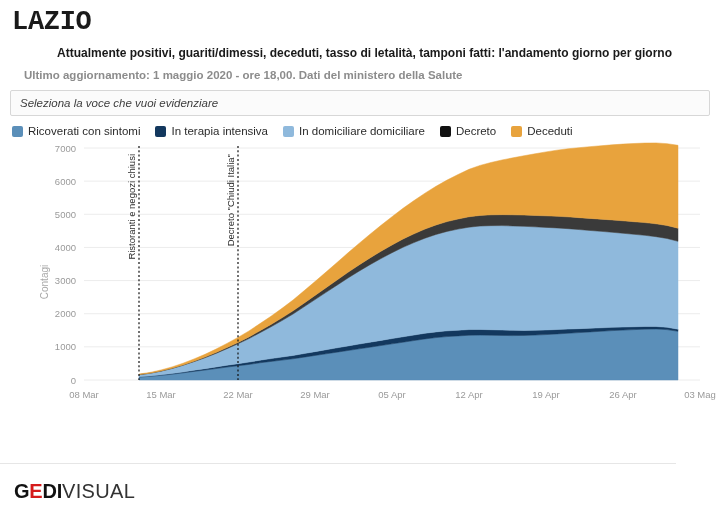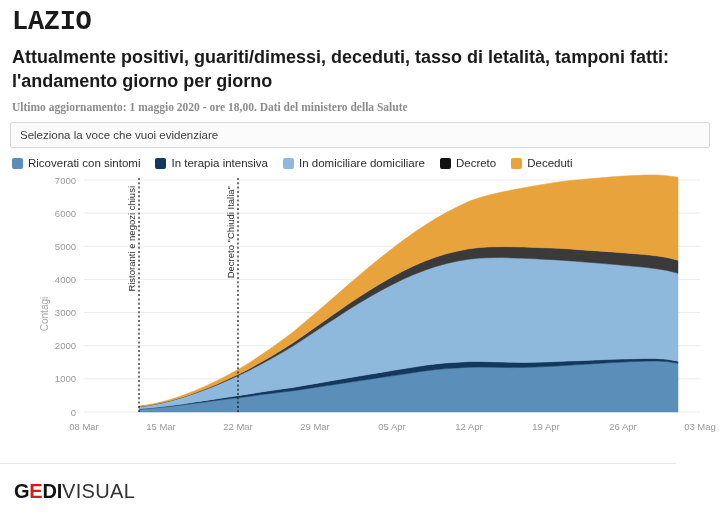--- a/index.html
+++ b/index.html
@@ -27,44 +27,45 @@
   .region-title {
     font-size: 27px;
     font-weight: bold;
     letter-spacing: -0.3px;
     color: #1a1a1a;
     line-height: 1.1;
     margin: 0 0 8px 0;
     font-family: Liberation Mono, monospace;
   }
   .subtitle {
-    font-size: 18px;
+    font-size: 12px;
     font-weight: bold;
     color: #1a1a1a;
     line-height: 1.33;
     margin: 0 0 7px 0;
     max-width: 660px;
+    text-align: right;
   }
   .updated {
     font-size: 11.5px;
     font-weight: bold;
     color: #8c8c8c;
-    margin: 0 0 9px 0;
-    font-family: Liberation Serif, serif;
+    margin: 0 0 9px 12px;
   }
   .select-box {
     margin: 0 10px 0 10px;
     height: 26px;
     border: 1px solid #d7d7d7;
     background: #fbfbfb;
     border-radius: 2px;
     display: flex;
     align-items: center;
     padding: 0 9px;
     box-sizing: border-box;
+    font-style: italic;
   }
   .select-box .placeholder {
     font-size: 11.5px;
     color: #3d3d3d;
   }
   .legend {
     display: flex;
     align-items: center;
     padding: 9px 0 0 12px;
     gap: 15px;

